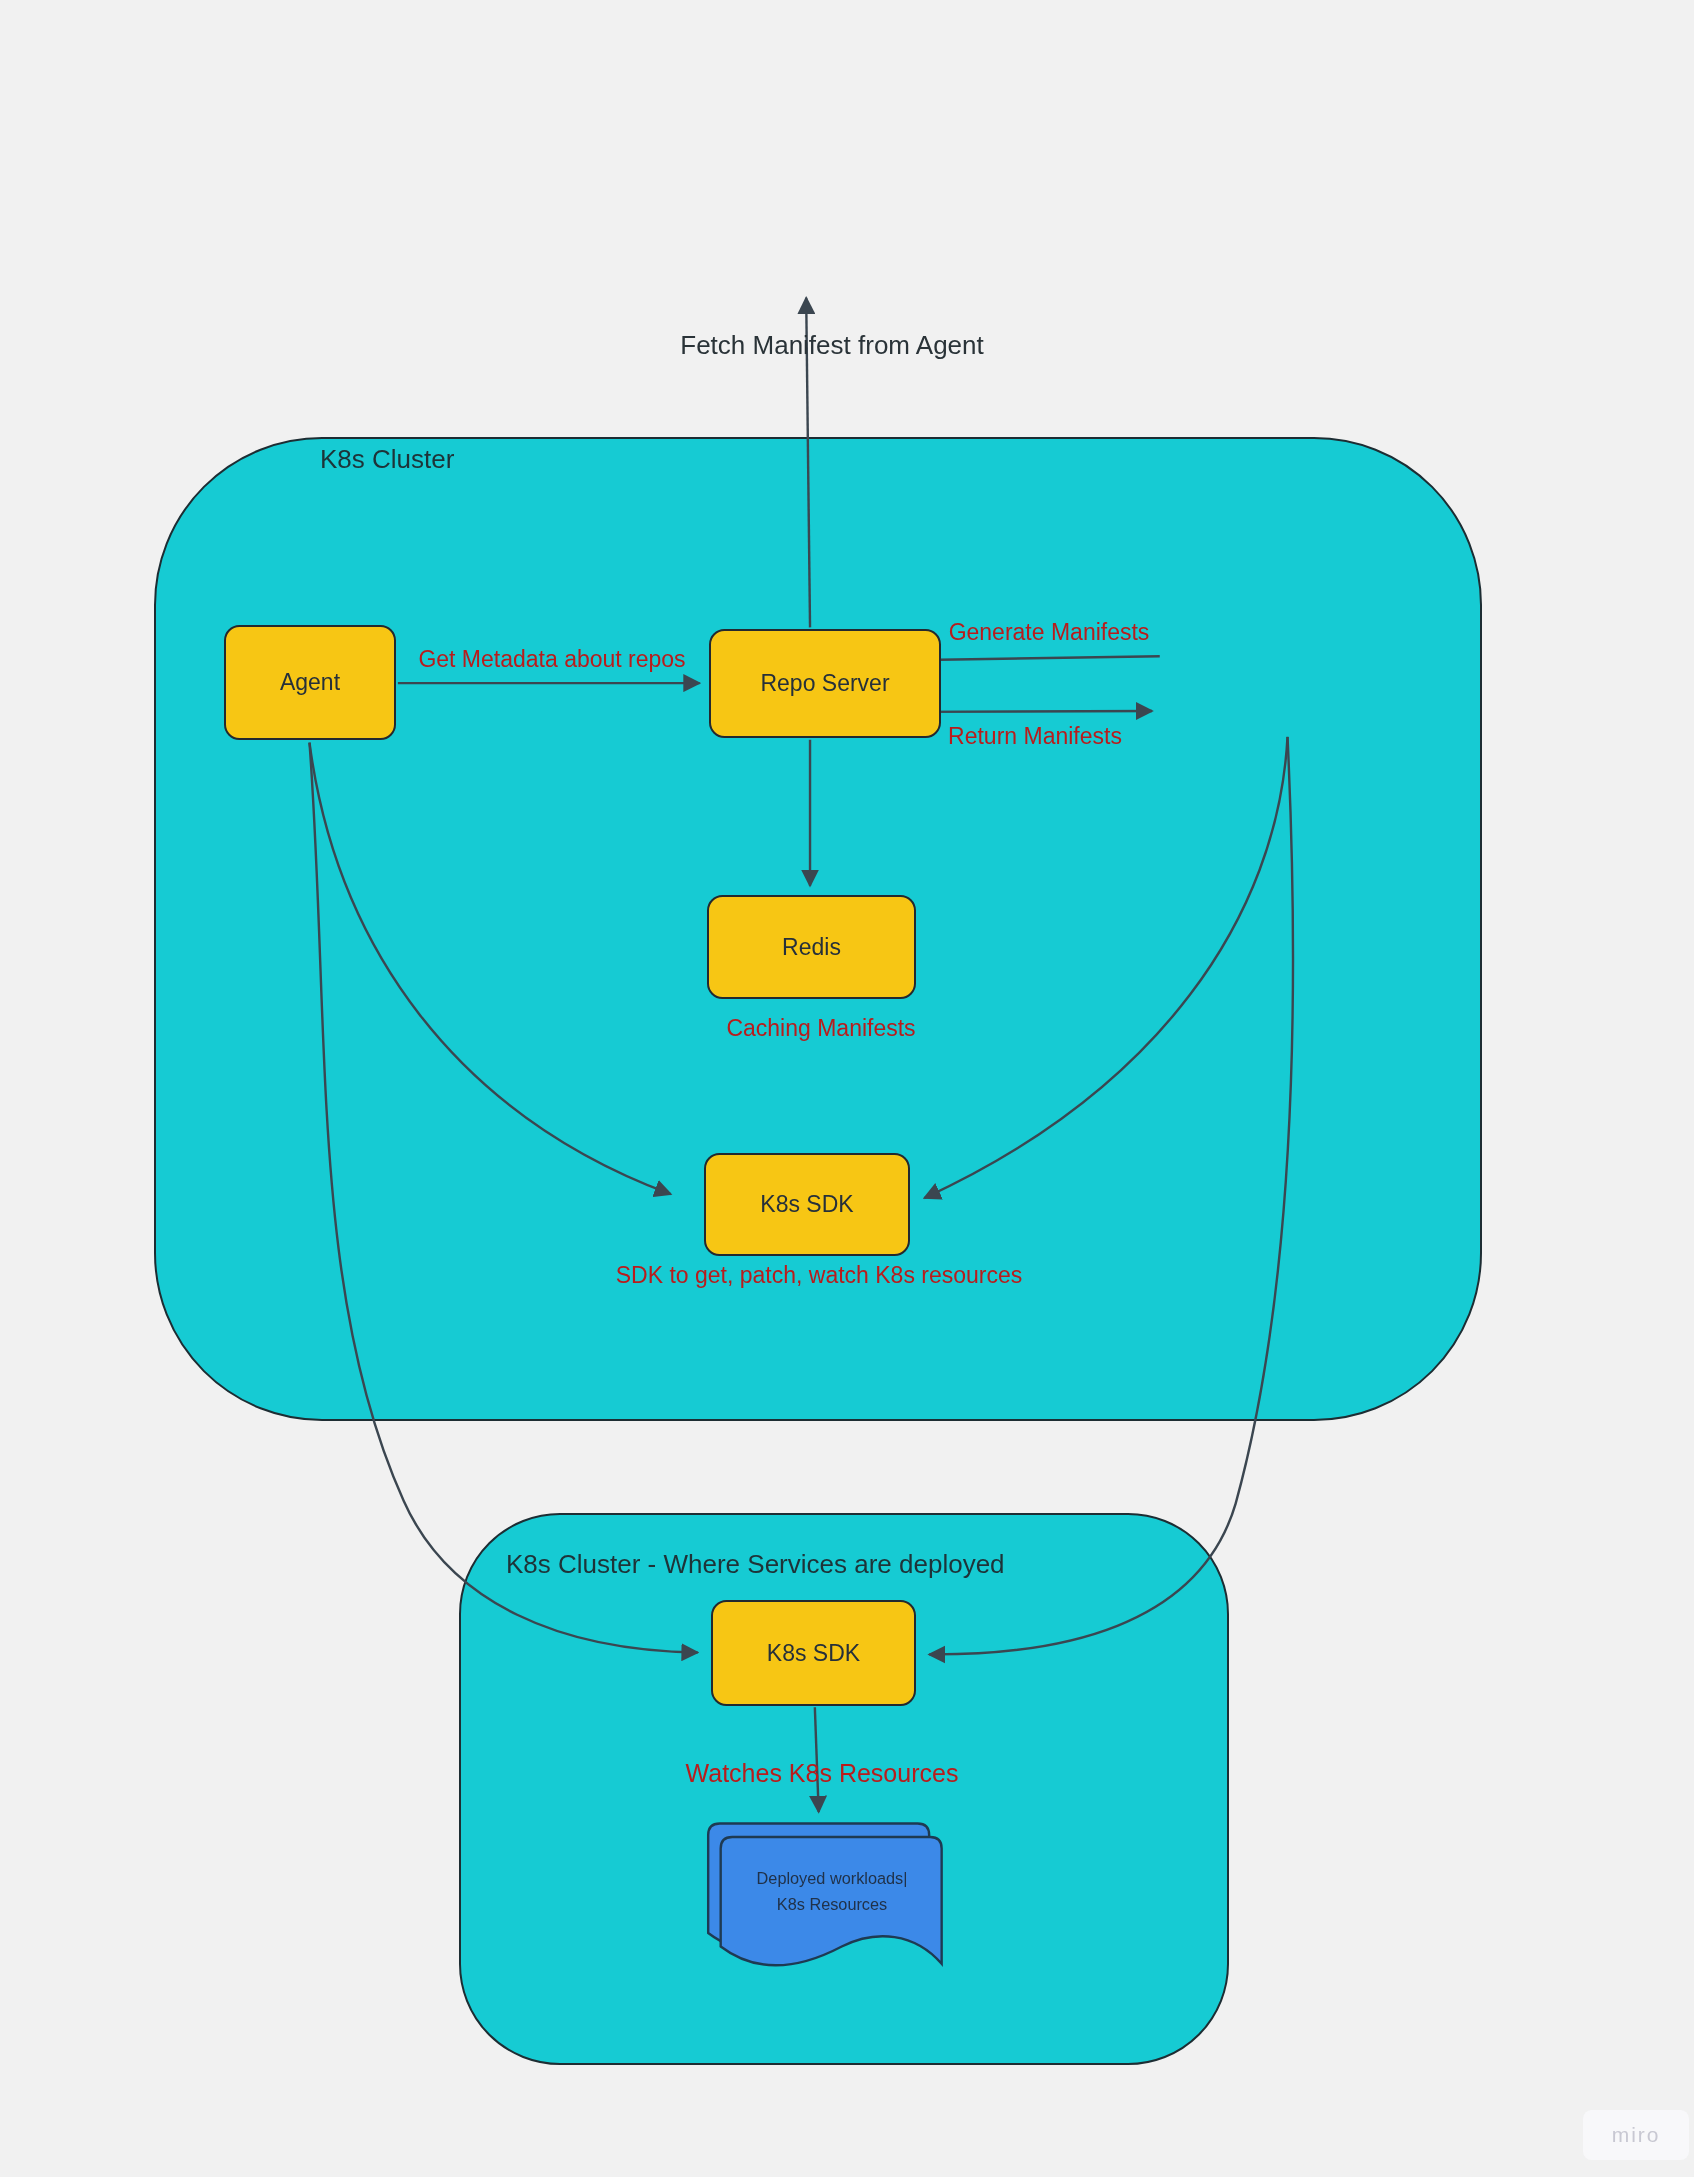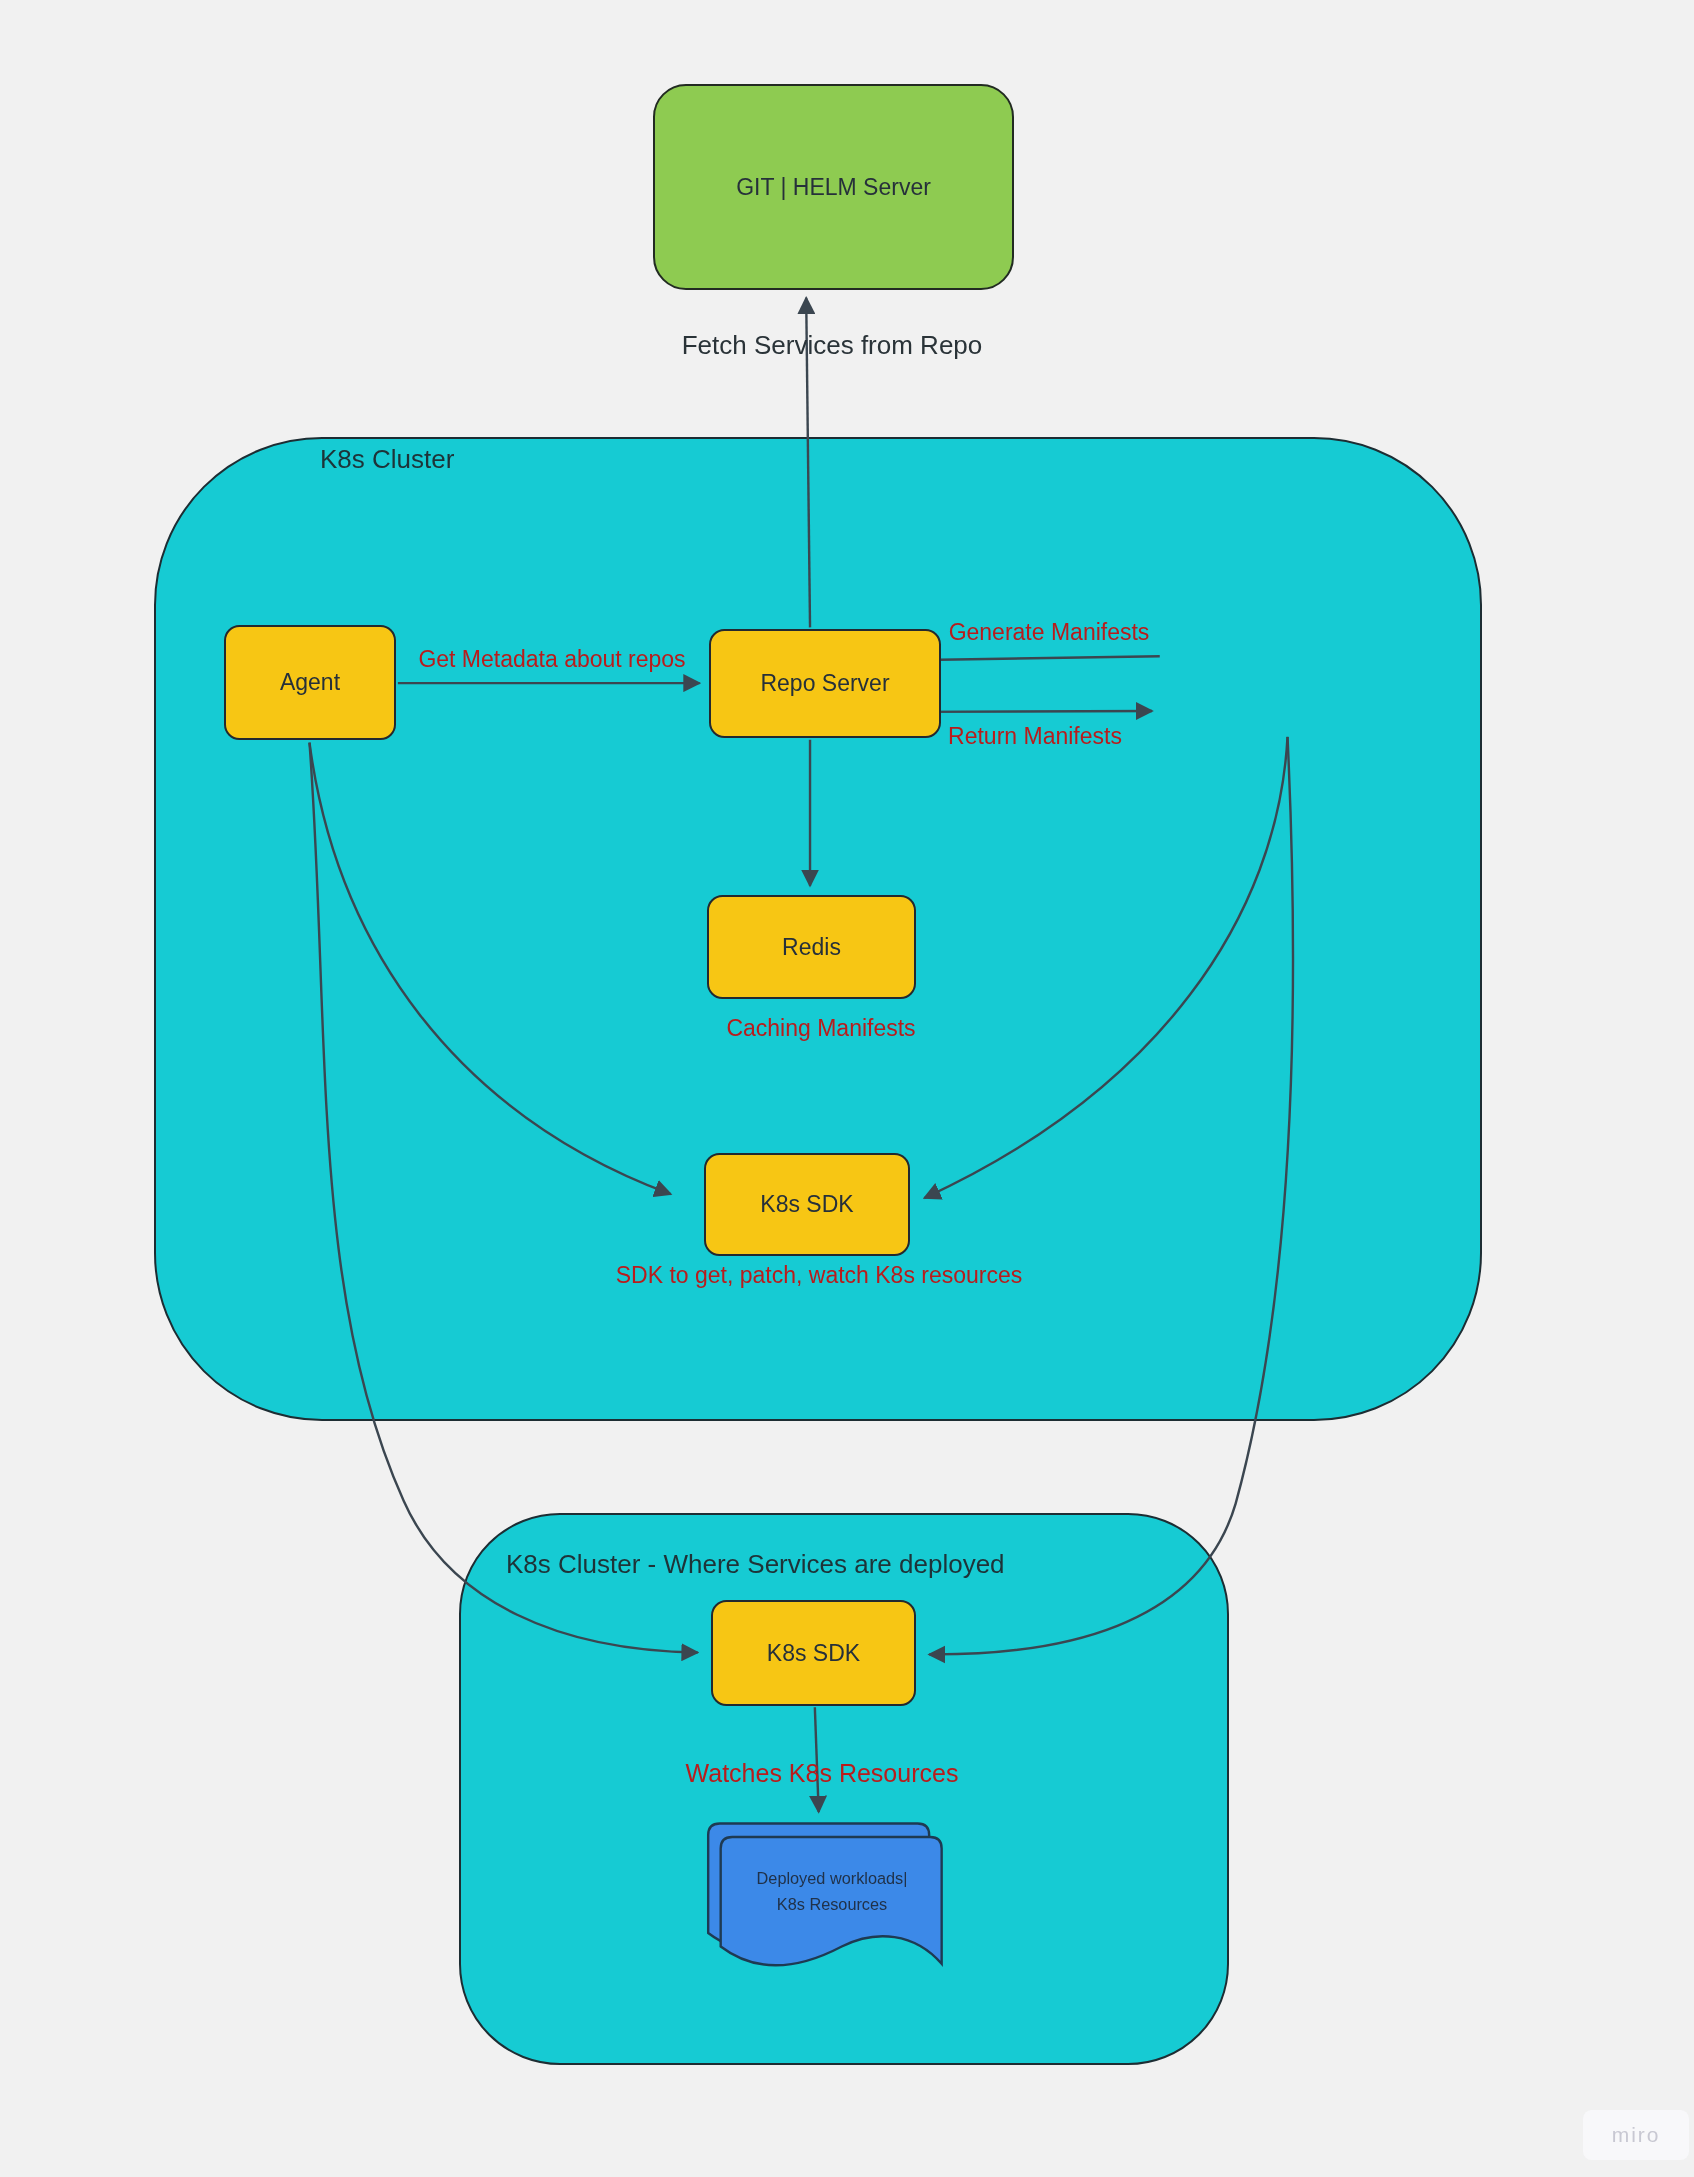--- a/index.html
+++ b/index.html
@@ -81,23 +81,20 @@
 
     <path class="doc-shape" d="M 737 1910 Q 737 1898 749 1898 L 955 1898 Q 967 1898 967 1910 L 967 2030
              C 939 1998 899 1994 863 2012 C 825 2032 779 2044 737 2012 Z"></path>
     <path class="doc-shape" d="M 750 1924 Q 750 1912 762 1912 L 968 1912 Q 980 1912 980 1924 L 980 2044
              C 952 2012 912 2008 876 2026 C 838 2046 792 2058 750 2026 Z"></path>
   </svg>
 
   <div class="cluster-title" id="cluster-main-title">K8s Cluster</div>
   <div class="cluster-title" id="cluster-deploy-title">K8s Cluster - Where Services are deployed</div>
 
-  <div class="node" id="node-git">
-    <span>GIT | HELM Server</span>
-  </div>
   <div class="node" id="node-agent">
     <span>Agent</span>
   </div>
   <div class="node" id="node-repo">
     <span>Repo Server</span>
   </div>
   <div class="node" id="node-redis">
     <span>Redis</span>
   </div>
   <div class="node" id="node-sdk1">
@@ -105,21 +102,21 @@
   </div>
   <div class="node" id="node-sdk2">
     <span>K8s SDK</span>
   </div>
 
   <div id="doc-text">
     <div>Deployed workloads|</div>
     <div>K8s Resources</div>
   </div>
 
-  <div class="caption" id="lbl-fetch">Fetch Services from Repo</div>
+  <div class="caption" id="lbl-fetch">Fetch Manifest from Agent</div>
   <div class="caption" id="lbl-getmeta">Get Metadata about repos</div>
   <div class="caption" id="lbl-generate">Generate Manifests</div>
   <div class="caption" id="lbl-return">Return Manifests</div>
   <div class="caption" id="lbl-caching">Caching Manifests</div>
   <div class="caption" id="lbl-sdkcap">SDK to get, patch, watch K8s resources</div>
   <div class="caption" id="lbl-watches">Watches K8s Resources</div>
 
   <div id="watermark">
     <span>miro</span>
   </div>

